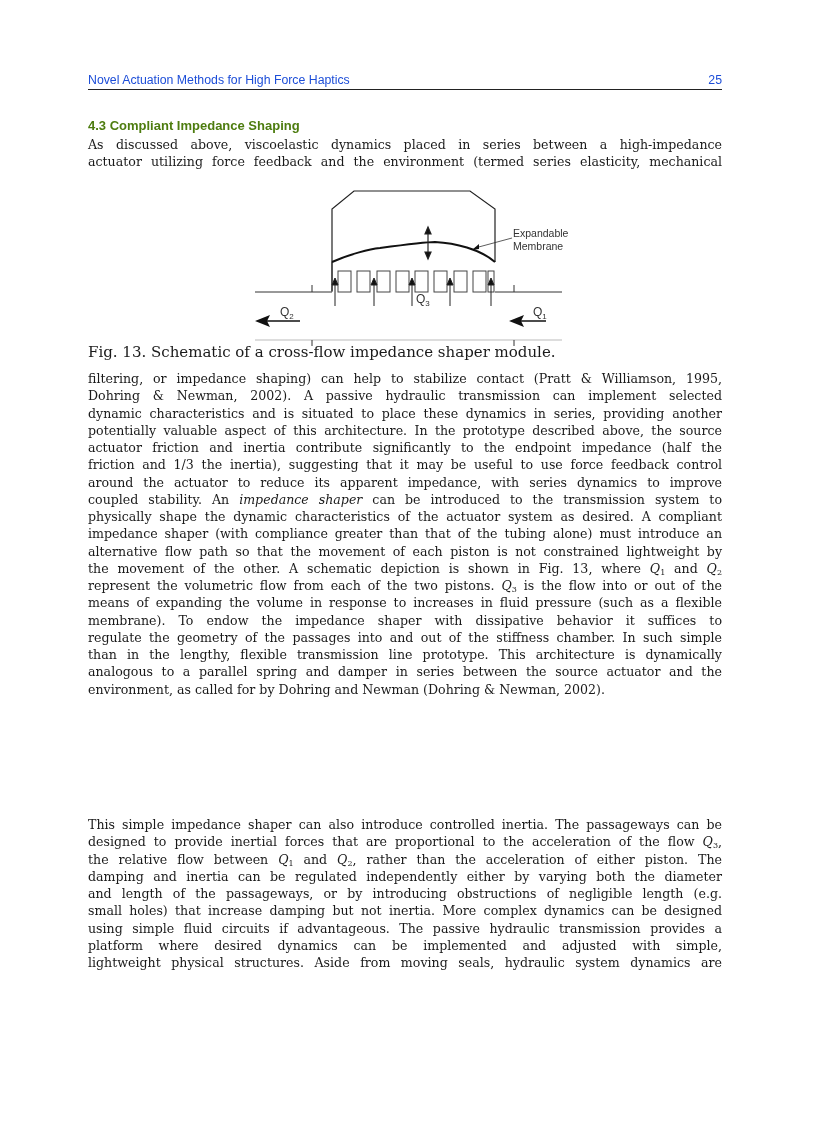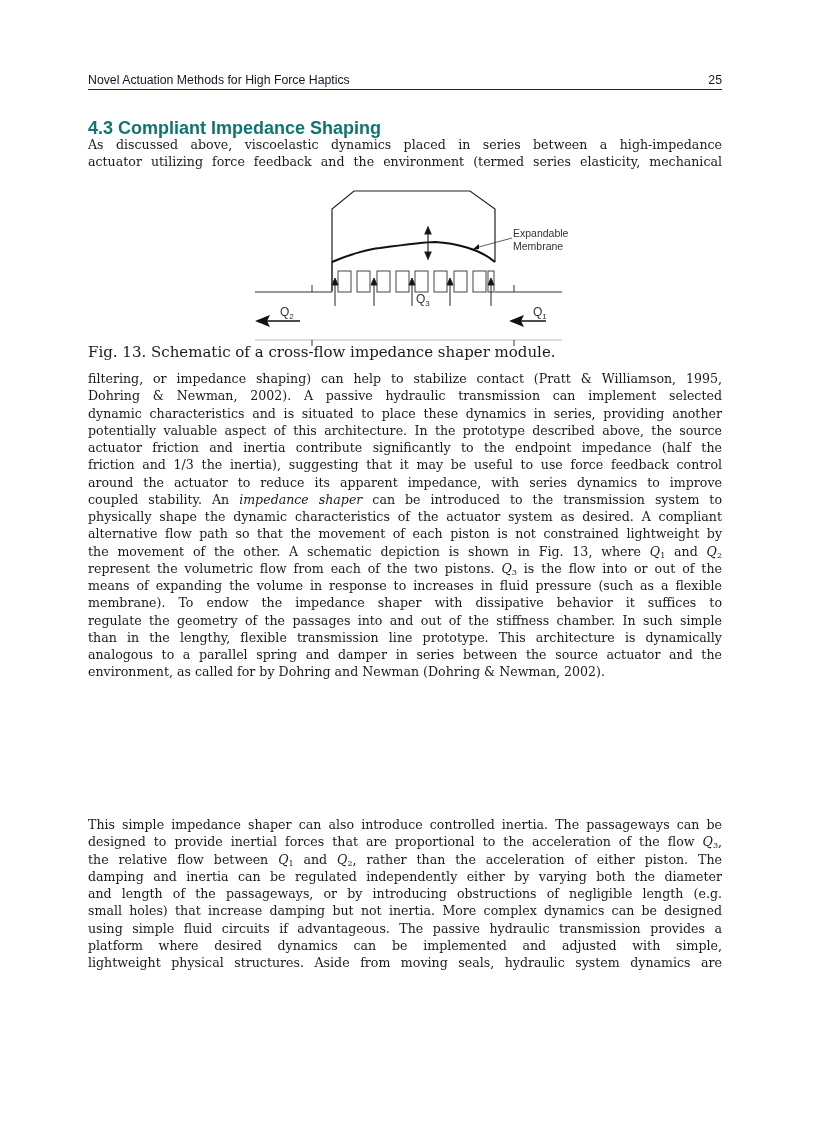--- a/index.html
+++ b/index.html
@@ -1,20 +1,20 @@
 <!DOCTYPE html>
 <html><head>
 <meta charset="utf-8">
 <style>
   html, body { margin: 0; padding: 0; background: #ffffff; }
   body { width: 816px; height: 1123px; position: relative; overflow: hidden; color: #1a1a1a; }
-  .running-header { position: absolute; left: 88px; top: 72px; width: 634px; height: 17px; border-bottom: 1.5px solid #222; font-family: "Liberation Sans", sans-serif; font-size: 12.3px; color: #0f172a; }
+  .running-header { position: absolute; left: 88px; top: 72px; width: 634px; height: 17px; border-bottom: 1.5px solid #222; font-family: "Liberation Sans", sans-serif; font-size: 12.3px; color: #1d4ed8; }
   .running-header .title { position: absolute; left: 0; top: 1px; }
   .running-header .pageno { position: absolute; right: 0; top: 1px; }
-  .section-heading { position: absolute; left: 88px; top: 118px; font-family: "Liberation Sans", sans-serif; font-weight: bold; font-size: 18px; color: #0f766e; }
+  .section-heading { position: absolute; left: 88px; top: 118px; font-family: "Liberation Sans", sans-serif; font-weight: bold; font-size: 13px; color: #4d7c0f; }
   .para { position: absolute; left: 88px; width: 634px; font-family: "DejaVu Serif", serif; font-size: 12.6px; line-height: 17.25px; color: #1a1a1a; text-align: justify; }
   .para .line { display: block; text-align: justify; text-align-last: justify; white-space: nowrap; height: 17.25px; overflow: visible; }
   .para .line.last { text-align-last: left; }
   .para i { }
   .para sub { font-size: 8px; vertical-align: -2px; line-height: 0; }
   .figure { position: absolute; left: 250px; top: 186px; width: 320px; height: 162px; }
   .caption { position: absolute; left: 88px; top: 343px; font-family: "DejaVu Serif", serif; font-size: 15px; color: #1a1a1a; }
   .fig-label { font-family: "Liberation Sans", sans-serif; fill: #333; }
 </style>
 </head>
@@ -106,20 +106,21 @@
 <div class="para" style="top:370px;">
   <span class="line">filtering, or impedance shaping) can help to stabilize contact (Pratt &amp; Williamson, 1995,</span>
   <span class="line">Dohring &amp; Newman, 2002). A passive hydraulic transmission can implement selected</span>
   <span class="line">dynamic characteristics and is situated to place these dynamics in series, providing another</span>
   <span class="line">potentially valuable aspect of this architecture. In the prototype described above, the source</span>
   <span class="line">actuator friction and inertia contribute significantly to the endpoint impedance (half the</span>
   <span class="line">friction and 1/3 the inertia), suggesting that it may be useful to use force feedback control</span>
   <span class="line">around the actuator to reduce its apparent impedance, with series dynamics to improve</span>
   <span class="line"><span>coupled stability. An</span> <i>impedance shaper</i> <span>can be introduced to the transmission system to</span></span>
   <span class="line">physically shape the dynamic characteristics of the actuator system as desired. A compliant</span>
+  <span class="line">impedance shaper (with compliance greater than that of the tubing alone) must introduce an</span>
   <span class="line">alternative flow path so that the movement of each piston is not constrained lightweight by</span>
   <span class="line"><span>the movement of the other. A schematic depiction is shown in Fig. 13, where</span> <i>Q</i><sub>1</sub> <span>and</span> <i>Q</i><sub>2</sub></span>
   <span class="line"><span>represent the volumetric flow from each of the two pistons.</span> <i>Q</i><sub>3</sub> <span>is the flow into or out of the</span></span>
   <span class="line">means of expanding the volume in response to increases in fluid pressure (such as a flexible</span>
   <span class="line">membrane). To endow the impedance shaper with dissipative behavior it suffices to</span>
   <span class="line">regulate the geometry of the passages into and out of the stiffness chamber. In such simple</span>
   <span class="line">than in the lengthy, flexible transmission line prototype. This architecture is dynamically</span>
   <span class="line">analogous to a parallel spring and damper in series between the source actuator and the</span>
   <span class="line last">environment, as called for by Dohring and Newman (Dohring &amp; Newman, 2002).</span>
 </div>

